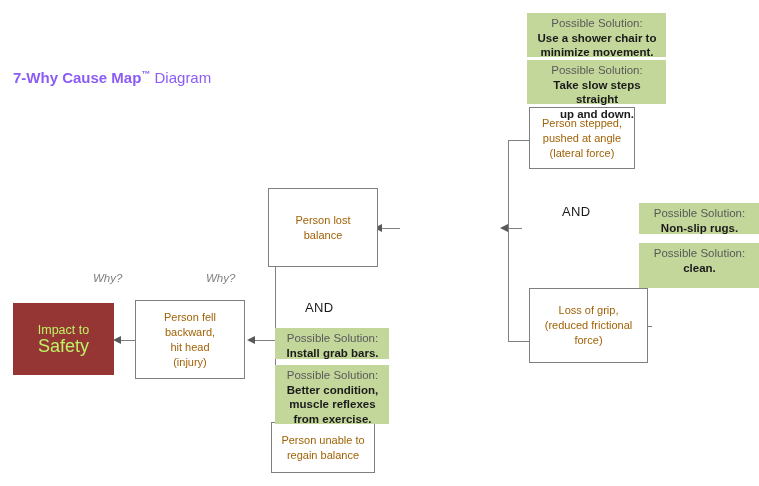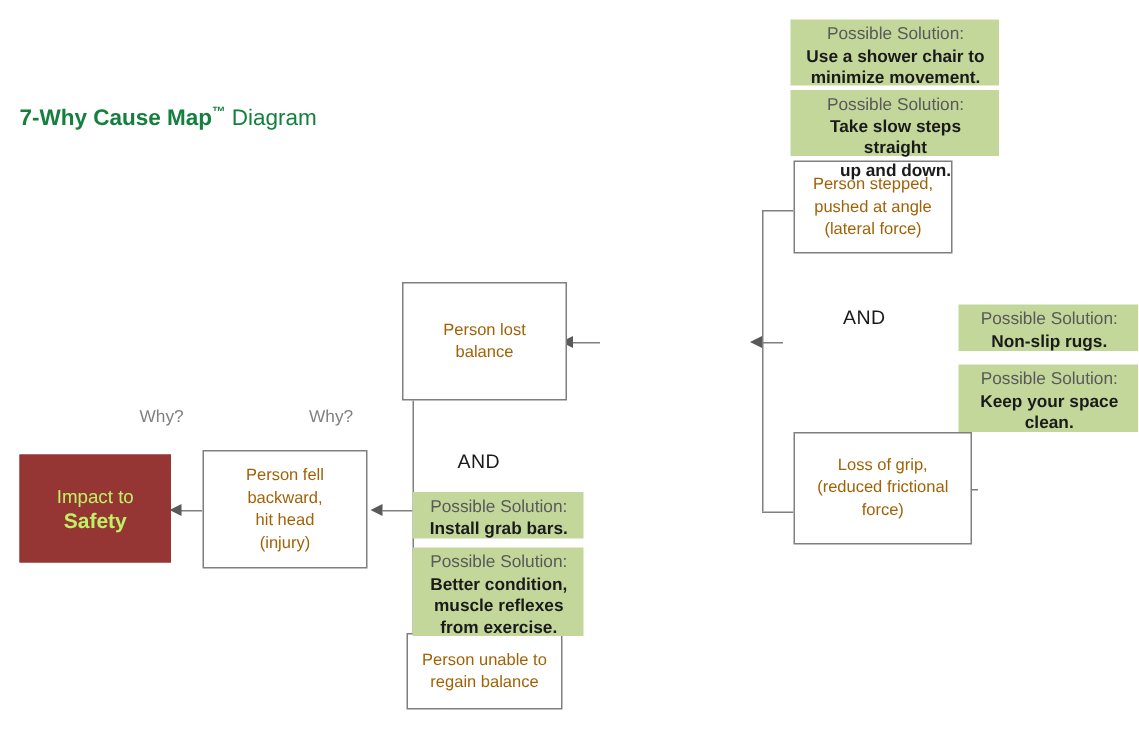--- a/index.html
+++ b/index.html
@@ -14,21 +14,21 @@
     background: #ffffff;
     font-family: "Liberation Sans", sans-serif;
     overflow: hidden;
   }
   
   #title {
     position: absolute;
     left: 13px;
     top: 69px;
     font-size: 15px;
-    color: #15803d;
+    color: #8b5cf6;
     white-space: nowrap;
   }
   #title .strong { font-weight: bold; }
   #title .tm {
     font-weight: bold;
     font-size: 9px;
     vertical-align: super;
     letter-spacing: 0;
   }
   #title .light { font-weight: normal; }
@@ -60,21 +60,21 @@
     color: #bef264;
     font-size: 12.5px;
     line-height: 16px;
     display: flex;
     align-items: center;
     justify-content: center;
     text-align: center;
     z-index: 3;
   }
   #impact-box .impact-l1 { font-weight: normal; }
-  #impact-box .impact-l2 { font-weight: bold; font-size: 14px; }
+  #impact-box .impact-l2 { font-weight: normal; font-size: 18px; }
 
   
   .solution {
     position: absolute;
     box-sizing: border-box;
     background: #c4d79b;
     color: #1a1a1a;
     font-size: 11.5px;
     line-height: 14.5px;
     padding: 3px 6px 3px 7px;
@@ -89,20 +89,21 @@
   .solution .sol-body {
     display: block;
     font-weight: bold;
     color: #1a1a1a;
   }
 
   
   .why-label {
     position: absolute;
     font-size: 11.5px;
+    font-style: italic;
     color: #808080;
     z-index: 5;
     white-space: nowrap;
   }
 
   
   .and-label {
     position: absolute;
     font-size: 13px;
     color: #1a1a1a;
@@ -237,21 +238,20 @@
     <span class="sol-body">up and down.</span>
   </div>
 
   <div class="solution" style="left:639px; top:203px; width:120px; height:31px;">
     <span class="sol-head">Possible Solution:</span>
     <span class="sol-body">Non-slip rugs.</span>
   </div>
 
   <div class="solution" style="left:639px; top:243px; width:120px; height:45px;">
     <span class="sol-head">Possible Solution:</span>
-    <span class="sol-body">Keep your space</span>
     <span class="sol-body">clean.</span>
   </div>
 
   <div class="solution" style="left:275px; top:328px; width:114px; height:31px;">
     <span class="sol-head">Possible Solution:</span>
     <span class="sol-body">Install grab bars.</span>
   </div>
 
   <div class="solution" style="left:275px; top:365px; width:114px; height:59px;">
     <span class="sol-head">Possible Solution:</span>

